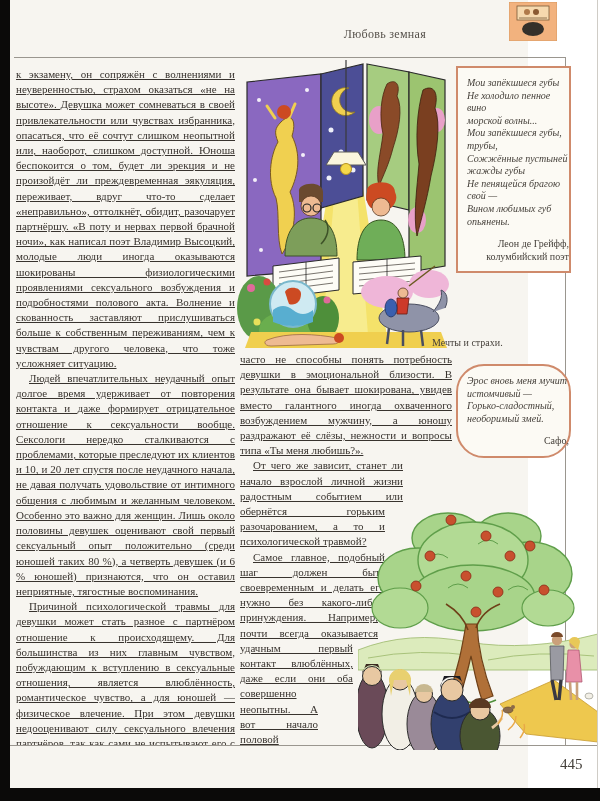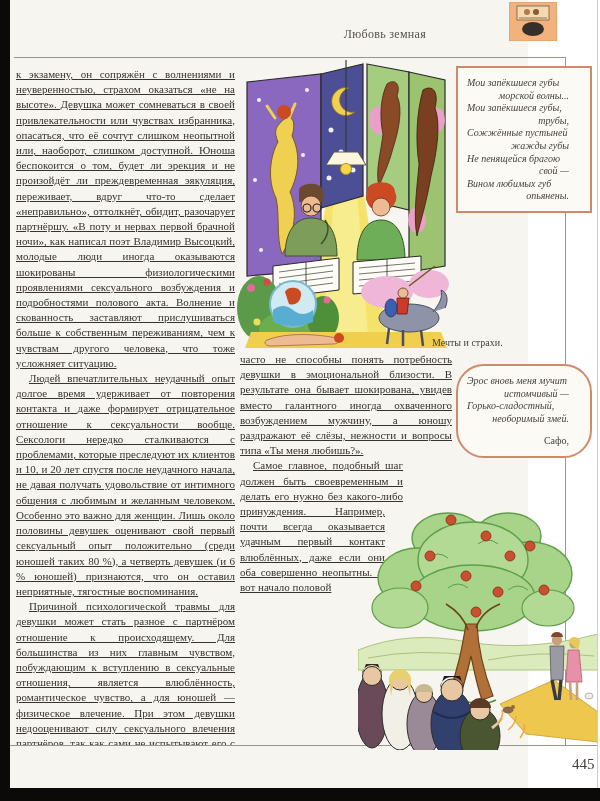--- a/index.html
+++ b/index.html
@@ -25,30 +25,30 @@
   .bodytext p.indent{text-indent:13px;}
 
   .left-col{position:absolute;left:16px;top:67px;width:219px;height:678px;overflow:hidden;z-index:2;}
   .mid-col{position:absolute;left:240px;top:352px;width:213px;height:436px;z-index:2;}
   .sp{float:right;clear:right;}
 
   .center-illo{position:absolute;left:237px;top:60px;width:218px;height:288px;z-index:2;}
   .tree-illo{position:absolute;left:358px;top:498px;width:240px;height:252px;z-index:3;}
 
   .quote-card{position:absolute;left:456px;width:102px;background:#fcfaf4;
-              border:2px solid #cf8a6b;padding:9px 21px 8px 9px;z-index:2;
+              border:2px solid #cf8a6b;padding:9px 0 8px 9px;z-index:2;
               font-style:italic;font-size:10px;line-height:12.6px;color:#443f39;}
   .poem-card{top:66px;}
   .sappho-card{top:364px;border-radius:28px;}
-  .quote-card .r{text-align:right;}
+  .quote-card .r{text-align:left;}
   .quote-card .attr{margin-top:10px;text-align:right;font-style:normal;line-height:12.4px;}
 
   .illo-caption{position:absolute;left:432px;top:337px;font-size:10px;color:#443f39;z-index:2;}
 
-  .page-number{position:absolute;left:560px;top:756px;font-size:15px;color:#45413b;z-index:2;margin-left:12px;}
+  .page-number{position:absolute;left:560px;top:756px;font-size:15px;color:#45413b;z-index:2;}
 </style>
 </head>
 <body>
 
 <div class="page">
 
   <div class="edge-left"></div>
   <div class="edge-bottom"></div>
   <div class="edge-right"></div>
 
@@ -157,29 +157,34 @@
       <line x1="184" y1="270" x2="186" y2="286" stroke="#4a4e60" stroke-width="2.5"></line>
       <path d="M160,238 L172,238 L170,254 L160,254 Z" fill="#cc3a2a" stroke="#6a1a10" stroke-width="0.8"></path>
       <circle cx="166" cy="233" r="5" fill="#eeba92" stroke="#5a3a22" stroke-width="0.8"></circle>
       <ellipse cx="154" cy="248" rx="6" ry="9" fill="#3a5fae" stroke="#1e3260" stroke-width="0.8"></ellipse>
       <line x1="172" y1="226" x2="198" y2="206" stroke="#6a5a20" stroke-width="1.5"></line>
     </svg>
   </div>
 
   <div class="quote-card poem-card">
     <div>Мои запёкшиеся губы</div>
+    <div>Не холодило пенное вино</div>
     <div class="r">морской волны...</div>
     <div>Мои запёкшиеся губы,</div>
     <div class="r">трубы,</div>
     <div>Сожжённые пустыней</div>
     <div class="r">жажды губы</div>
     <div>Не пенящейся брагою</div>
     <div class="r">свой —</div>
     <div>Вином любимых губ</div>
     <div class="r">опьянены.</div>
+    <div class="attr">
+      <div>Леон де Грейфф,</div>
+      <div>колумбийский поэт</div>
+    </div>
   </div>
 
   <div class="illo-caption">Мечты и страхи.</div>
 
   <div class="quote-card sappho-card">
     <div>Эрос вновь меня мучит</div>
     <div class="r">истомчивый —</div>
     <div>Горько-сладостный,</div>
     <div class="r">необоримый змей.</div>
     <div class="attr">
@@ -188,20 +193,21 @@
   </div>
 
   <div class="mid-col bodytext">
     <span class="sp" style="width:1px;height:116px"></span>
     <span class="sp" style="width:50px;height:48px"></span>
     <span class="sp" style="width:68px;height:80px"></span>
     <span class="sp" style="width:75px;height:48px"></span>
     <span class="sp" style="width:100px;height:48px"></span>
     <span class="sp" style="width:135px;height:96px"></span>
     <p>часто не способны понять потребность девушки в эмоциональной близости. В результате она бывает шокирована, увидев вместо галантного иногда охваченного возбуждением мужчину, а юношу раздражают её слёзы, нежности и вопросы типа «Ты меня любишь?».</p>
+    <p class="indent">От чего же зависит, станет ли начало взрослой личной жизни радостным событием или обернётся горьким разочарованием, а то и психологической травмой?</p>
     <p class="indent">Самое главное, подобный шаг должен быть своевременным и делать его нужно без какого-либо принуждения. Например, почти всегда оказывается удачным первый контакт влюблённых, даже если они оба совершенно неопытны. А вот начало половой</p>
   </div>
 
   <div class="tree-illo">
     <svg width="240" height="252" viewBox="0 0 240 252">
 
       <path d="M0,152 Q50,132 110,144 Q170,154 240,136 L240,172 L0,172 Z" fill="#dcebbc" stroke="#9ab86a" stroke-width="0.8"></path>
       <path d="M10,160 Q60,150 120,158 M130,162 Q180,152 236,158" fill="none" stroke="#9ab86a" stroke-width="0.8"></path>
 
       <polygon points="142,206 196,182 240,214 240,244 168,236" fill="#eec84e" stroke="#c89a30" stroke-width="0.8"></polygon>

